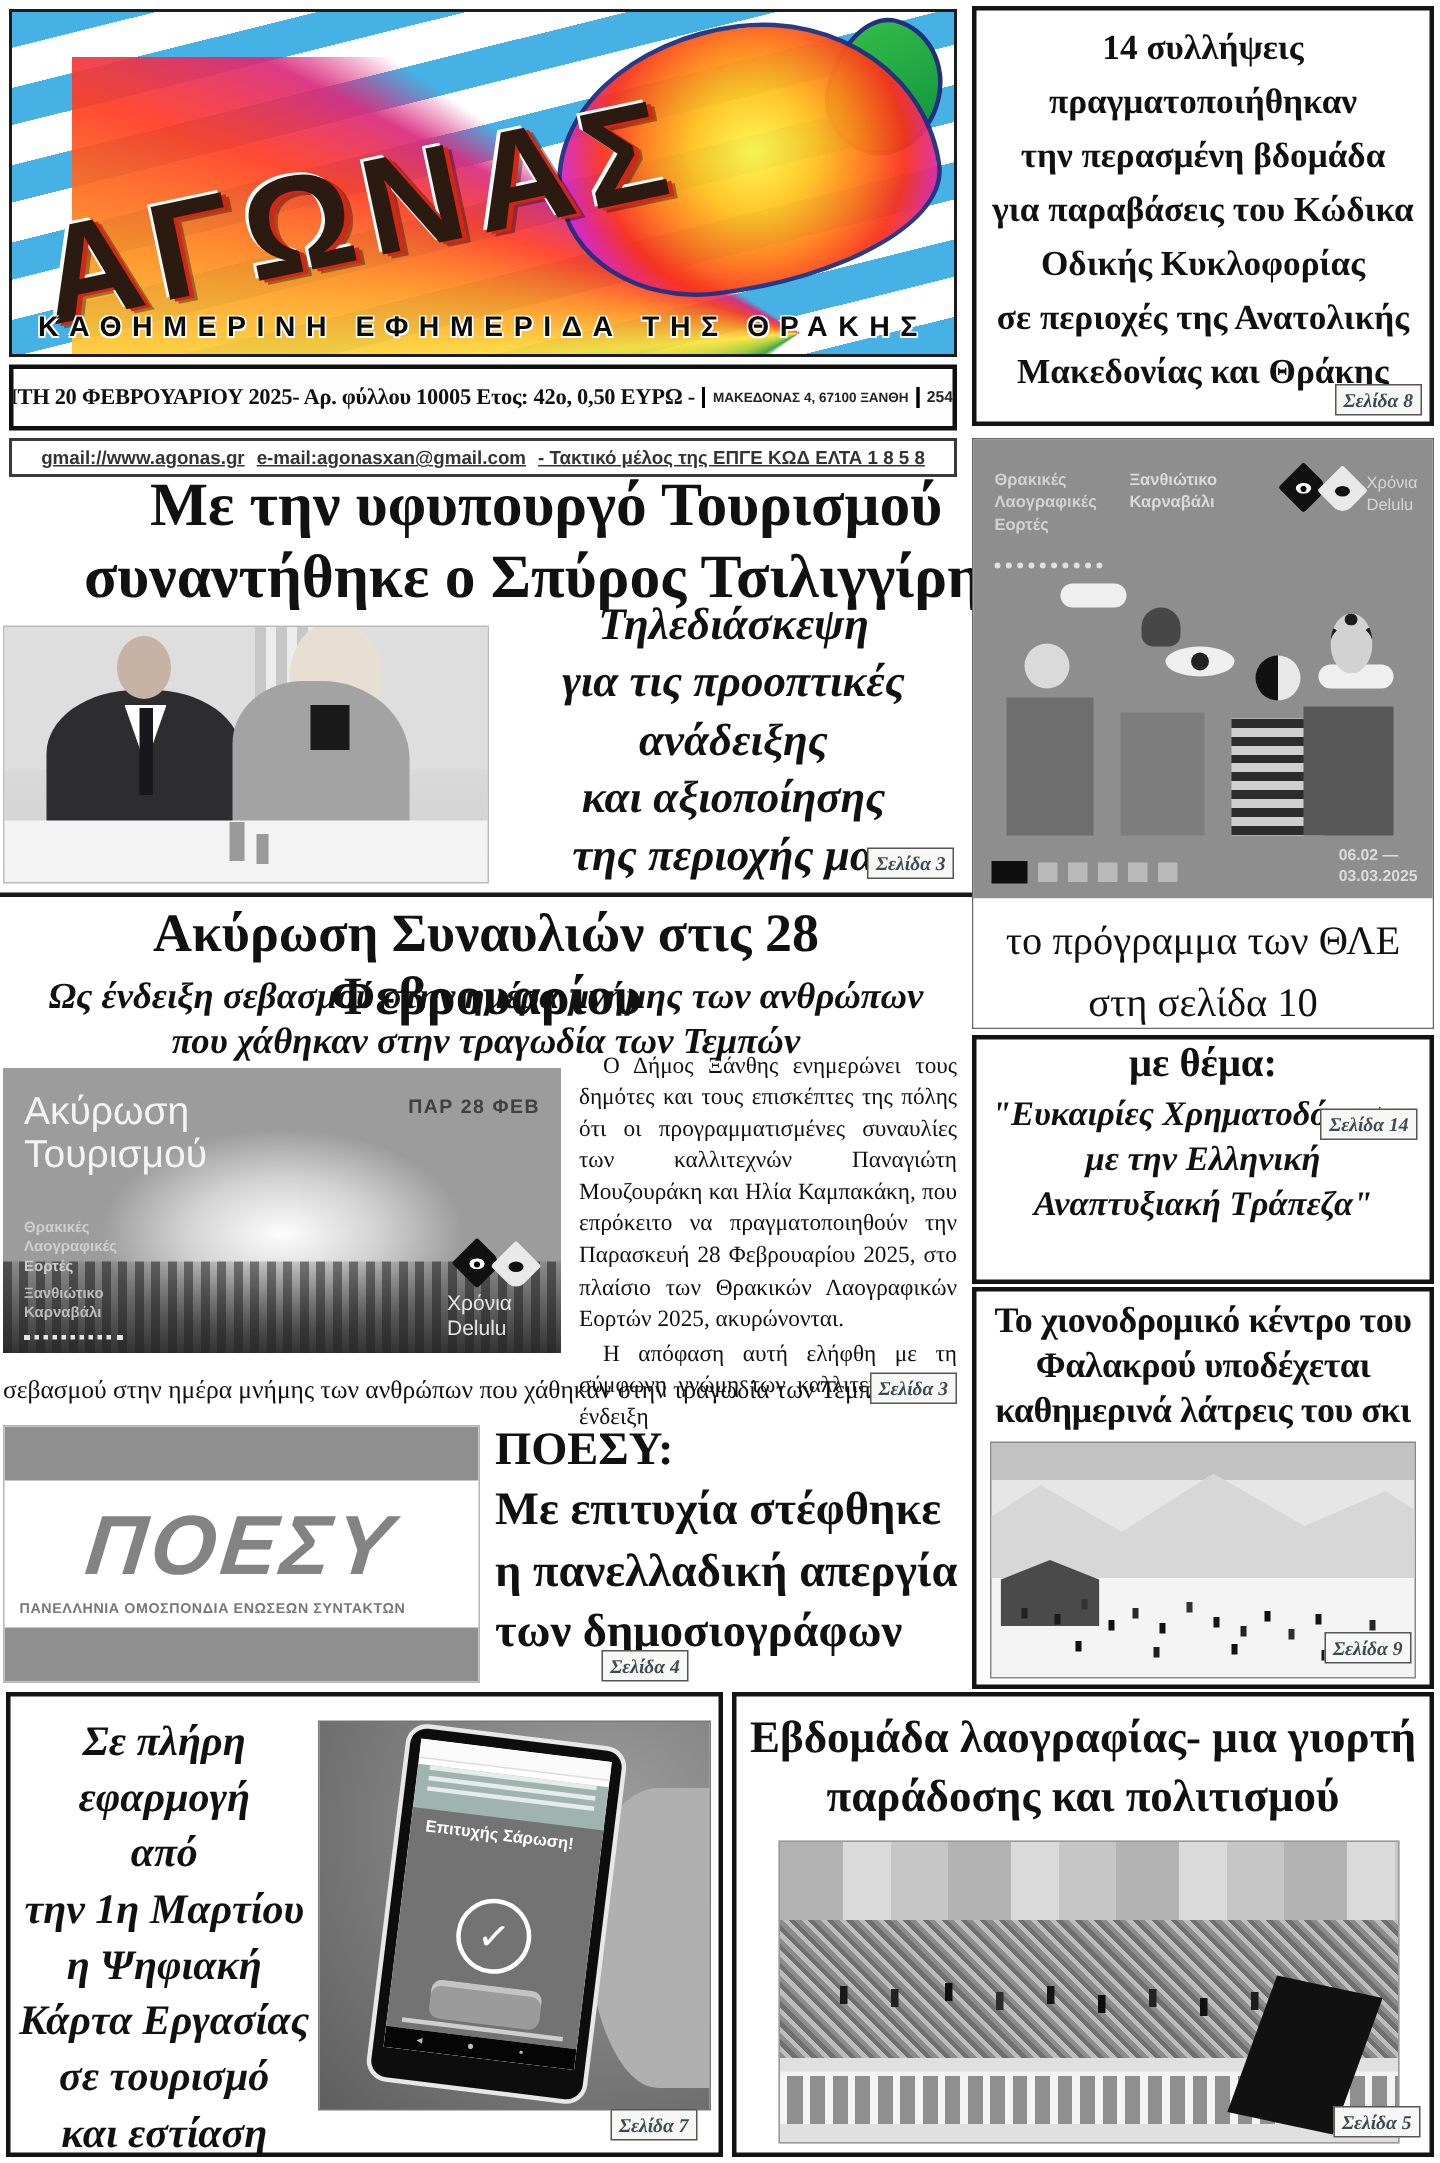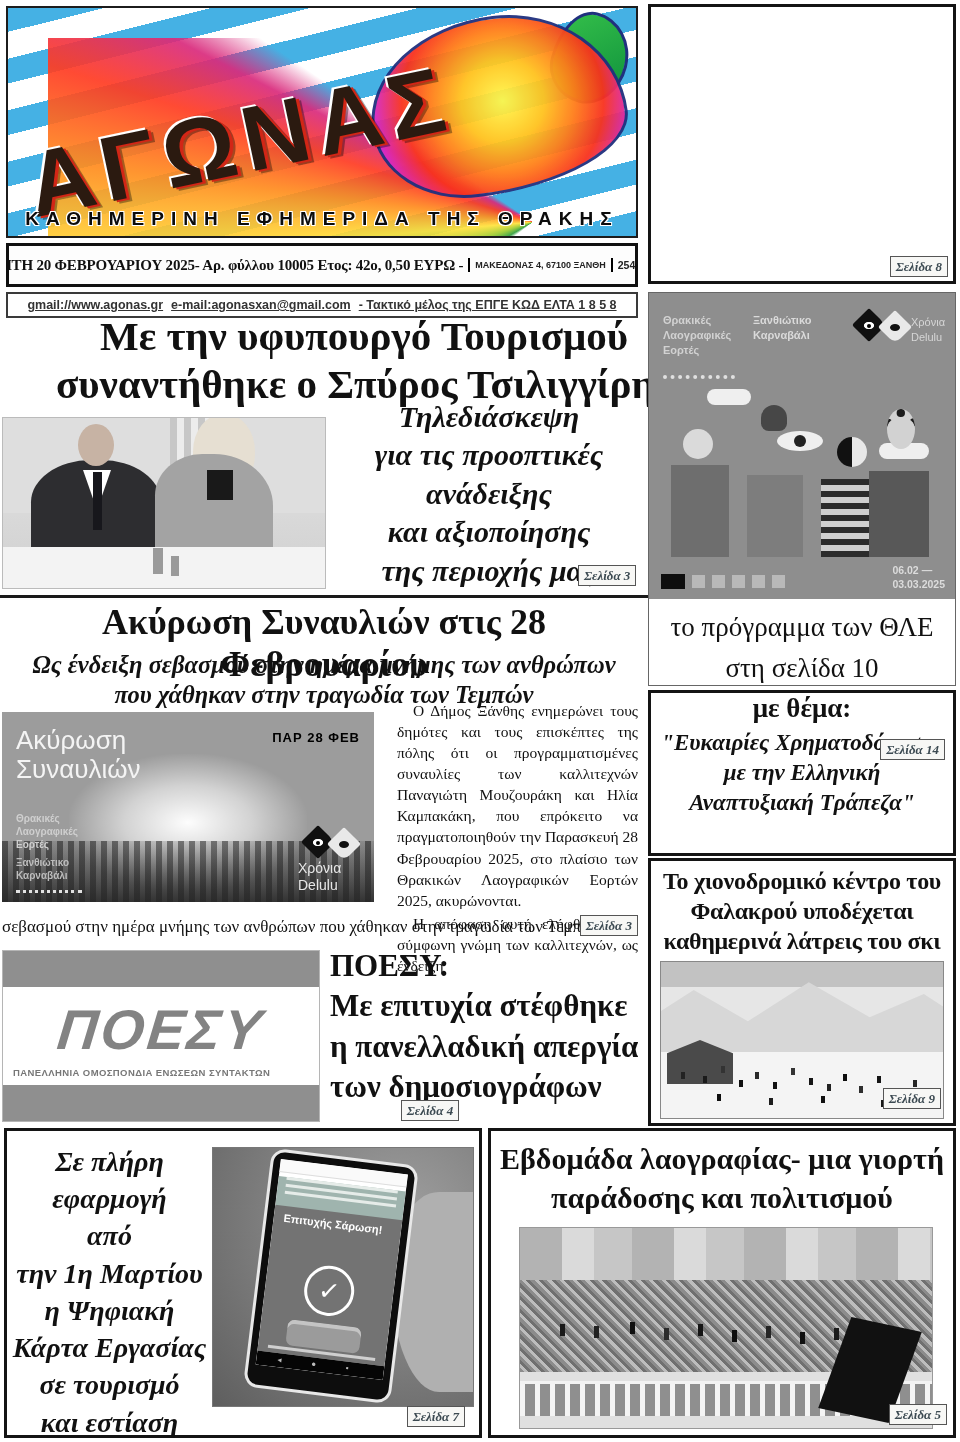--- a/index.html
+++ b/index.html
@@ -73,36 +73,36 @@
   #h2{left:0;top:601px;width:648px;font-size:36px;font-weight:700;}
   #sub2{left:0;top:650px;width:648px;font-size:24.5px;font-weight:700;font-style:italic;line-height:1.22;}
   #banner{left:2px;top:712px;width:372px;height:190px;background:#9c9c9c;overflow:hidden;
     font-family:"Liberation Sans",sans-serif;}
   .bn-glow{position:absolute;left:18%;top:22%;width:64%;height:72%;
     background:radial-gradient(ellipse at center,rgba(255,255,255,.98) 0%,rgba(255,255,255,.55) 38%,rgba(255,255,255,0) 72%);}
   .bn-crowd{position:absolute;left:0;bottom:0;width:100%;height:32%;
     background:linear-gradient(rgba(70,70,70,0),rgba(35,35,35,.85)),
       repeating-linear-gradient(90deg,rgba(20,20,20,.55) 0 6px,rgba(90,90,90,.25) 6px 11px);}
   .bn-title{position:absolute;left:14px;top:14px;font-size:26px;color:#f4f4f4;line-height:1.12;}
-  .bn-date{position:absolute;right:14px;top:18px;font-size:13px;font-weight:700;letter-spacing:1px;color:#000000;}
+  .bn-date{position:absolute;right:14px;top:18px;font-size:13px;font-weight:700;letter-spacing:1px;color:#404040;}
   .bn-org1{position:absolute;left:14px;top:100px;font-size:10px;font-weight:700;color:#cfcfcf;line-height:1.3;}
   .bn-org2{position:absolute;left:14px;top:144px;font-size:10px;font-weight:700;color:#bdbdbd;line-height:1.3;}
   .bn-dots{position:absolute;left:14px;top:178px;width:66px;border-top:3px dotted #e2e2e2;}
   .eyes{position:absolute;width:56px;height:30px;}
   .eye-sq{position:absolute;width:24px;height:24px;transform:rotate(45deg);}
   .eye-sq.l{left:2px;top:2px;background:#101010;border-radius:2px 8px 2px 2px;}
   .eye-sq.r{left:28px;top:4px;background:#e9e9e9;border-radius:2px 2px 8px 2px;}
   .pupil{position:absolute;width:10px;height:7px;border-radius:50%;}
   .pupil.l{left:9px;top:11px;background:#fff;box-shadow:inset 0 0 0 2px #fff;}
   .pupil.l::after{content:"";position:absolute;left:3px;top:1.5px;width:4px;height:4px;background:#000;border-radius:50%;}
   .pupil.r{left:35px;top:13px;background:#111;}
   #bn-eyes{right:14px;bottom:44px;}
   .bn-brand{position:absolute;right:12px;bottom:8px;font-size:14px;color:#e6e6e6;line-height:1.2;text-align:left;width:64px;}
   #body-col{left:382px;top:700px;width:256px;height:218px;font-size:15.5px;line-height:1.36;text-align:justify;}
-  #body-col p{margin:0 0 2px 15px;text-indent:16px;}
+  #body-col p{margin:0 0 2px 4px;text-indent:16px;}
   #tail-row{left:2px;top:917px;width:636px;font-size:17px;}
   #tail-tag{position:absolute;right:0;top:-2px;}
 
   
   #poesy-img{left:2px;top:950px;width:318px;height:172px;border:1px solid #b5b5b5;box-sizing:border-box;background:#fff;overflow:hidden;}
   .po-band{position:absolute;left:0;width:100%;height:36px;background:#8f8f8f;}
   #po-logo{position:absolute;left:0;right:0;top:46px;text-align:center;font-family:"Liberation Sans",sans-serif;
     font-weight:700;font-style:italic;font-size:56px;color:#838383;letter-spacing:3px;transform:skewX(-6deg);}
   #po-cap{position:absolute;left:10px;top:116px;font-family:"Liberation Sans",sans-serif;font-weight:700;
     font-size:9.5px;color:#777;letter-spacing:.4px;}
@@ -246,21 +246,21 @@
   <div id="divider1" class="abs"></div>
 
   <div id="h2" class="abs ctr">Ακύρωση Συναυλιών στις 28 Φεβρουαρίου</div>
   <div id="sub2" class="abs pre ctr">Ως ένδειξη σεβασμού στην ημέρα μνήμης των ανθρώπων
 που χάθηκαν στην τραγωδία των Τεμπών</div>
 
   <div id="banner" class="abs">
     <div class="bn-glow"></div>
     <div class="bn-crowd"></div>
     <div class="bn-title pre">Ακύρωση
-Συναυλιών</div>
+Τουρισμού</div>
     <div class="bn-date">ΠΑΡ 28 ΦΕΒ</div>
     <div class="bn-org1 pre">Θρακικές
 Λαογραφικές
 Εορτές</div>
     <div class="bn-org2 pre">Ξανθιώτικο
 Καρναβάλι</div>
     <div class="bn-dots"></div>
     <div id="bn-eyes" class="eyes">
       <div class="eye-sq l"></div>
       <div class="eye-sq r"></div>
@@ -288,20 +288,27 @@
   </div>
   <div id="poesy-head" class="abs pre">ΠΟΕΣΥ:
 Με επιτυχία στέφθηκε
 η πανελλαδική απεργία
 των δημοσιογράφων</div>
   <div id="poesy-tag" class="abs">
     <span class="ptag">Σελίδα 4</span>
   </div>
 
   <div id="arrests" class="abs box">
+    <div class="txt pre ctr">14 συλλήψεις
+πραγματοποιήθηκαν
+την περασμένη βδομάδα
+για παραβάσεις του Κώδικα
+Οδικής Κυκλοφορίας
+σε περιοχές της Ανατολικής
+Μακεδονίας και Θράκης</div>
     <span class="ptag">Σελίδα 8</span>
   </div>
 
   <div id="poster-wrap" class="abs">
     <div id="poster">
       <div class="ps-org1 pre">Θρακικές
 Λαογραφικές
 Εορτές</div>
       <div class="ps-dots"></div>
       <div class="ps-org2 pre">Ξανθιώτικο

